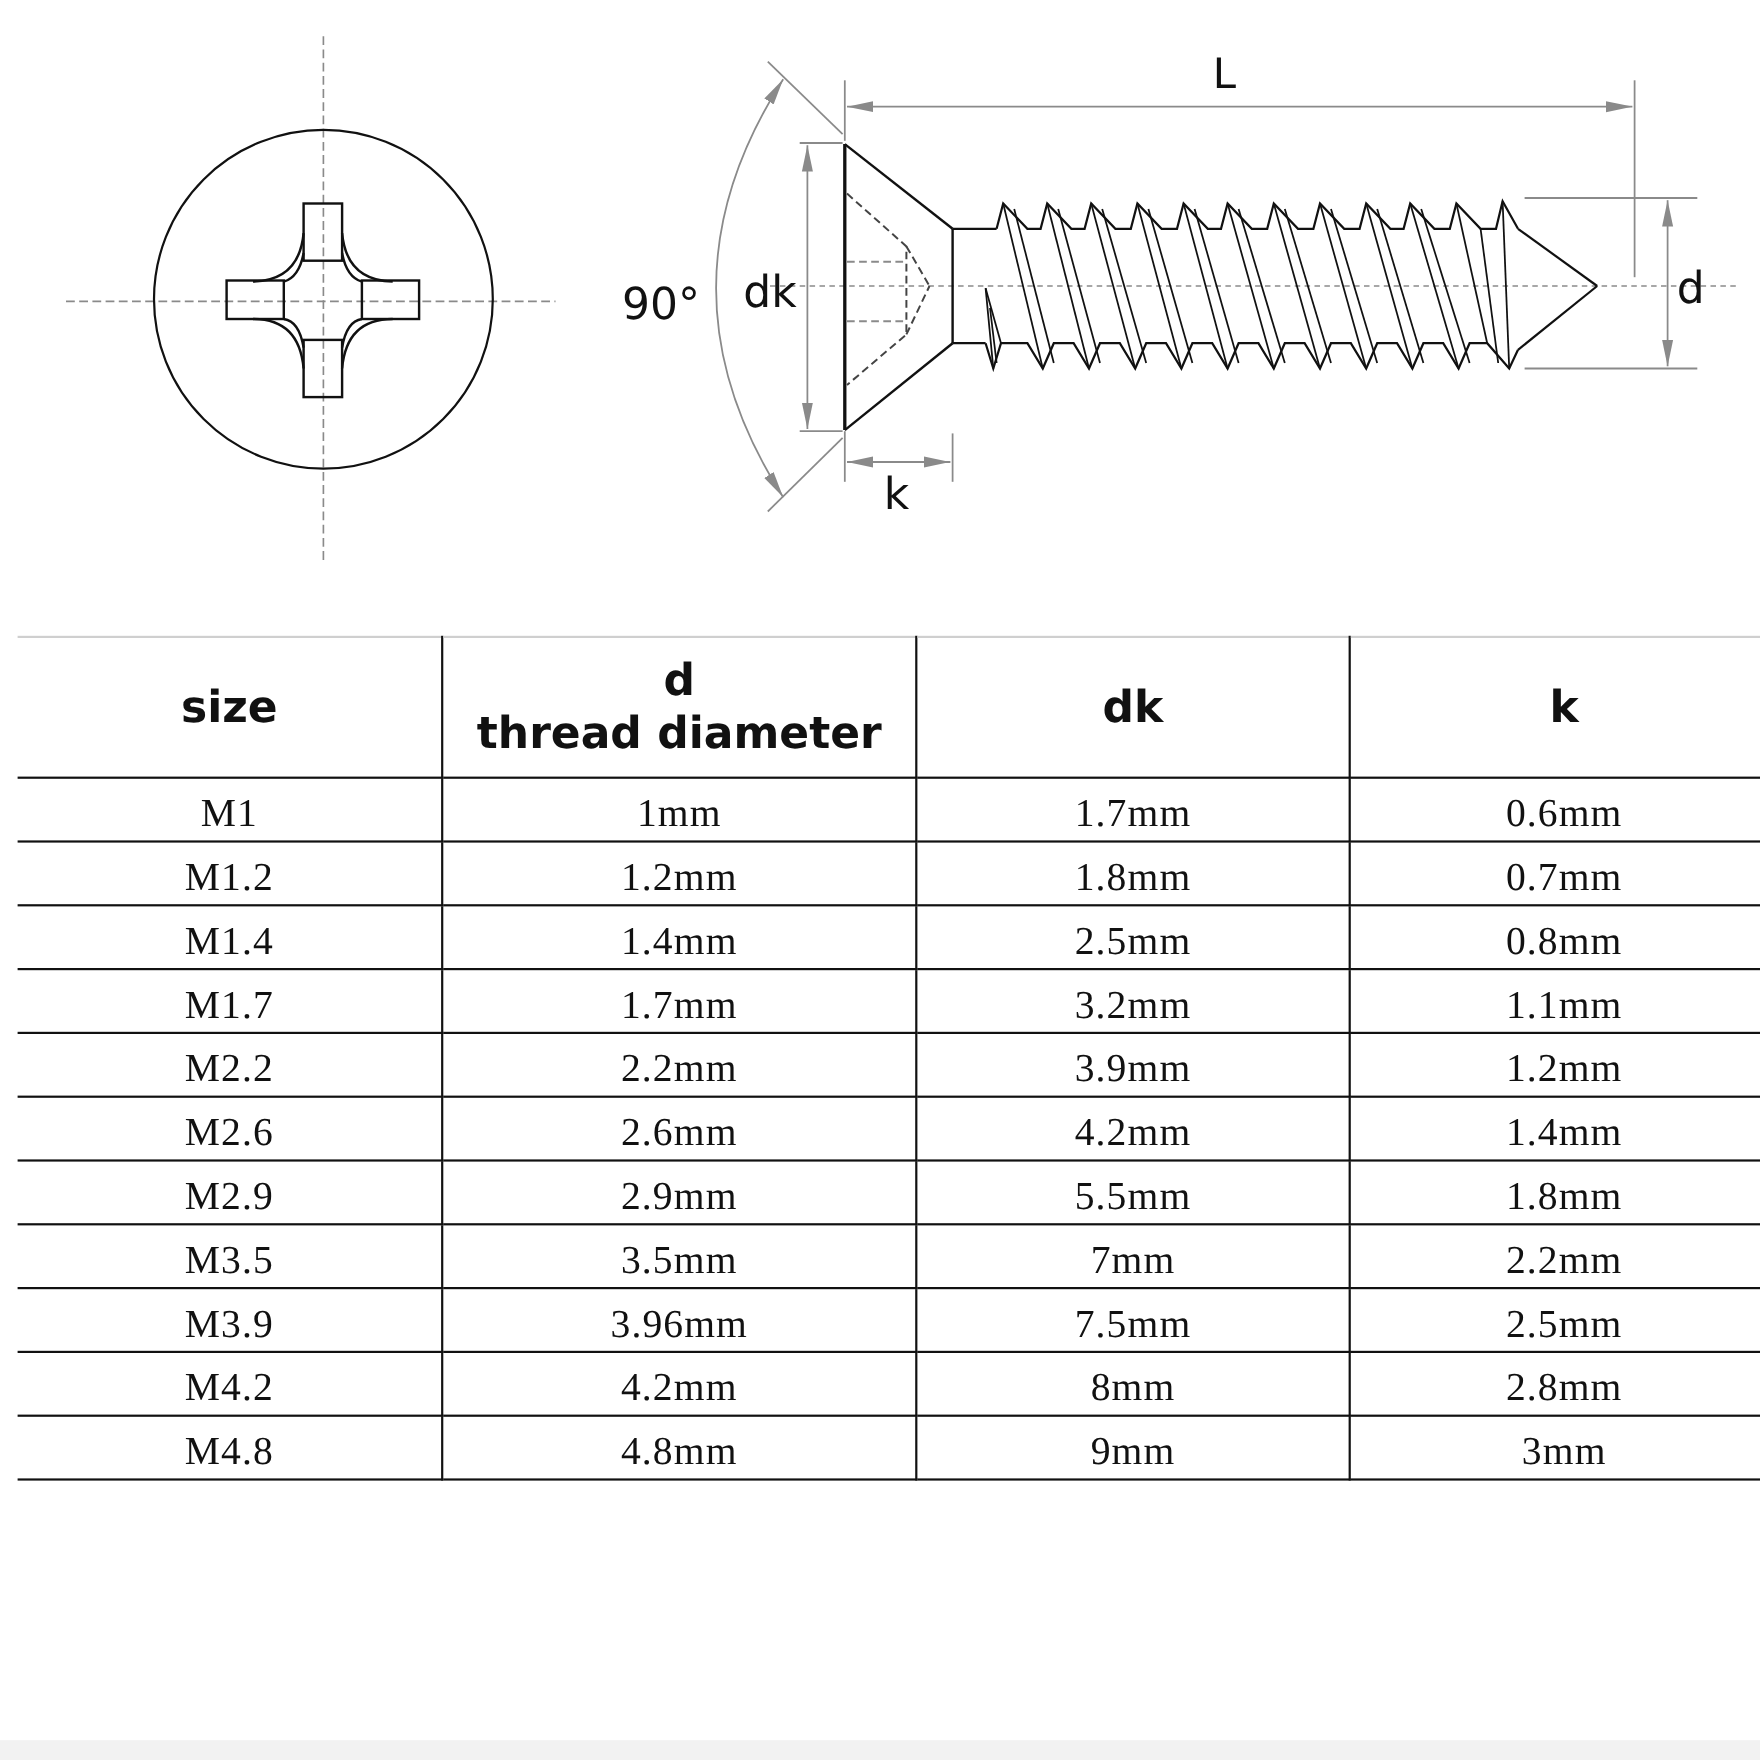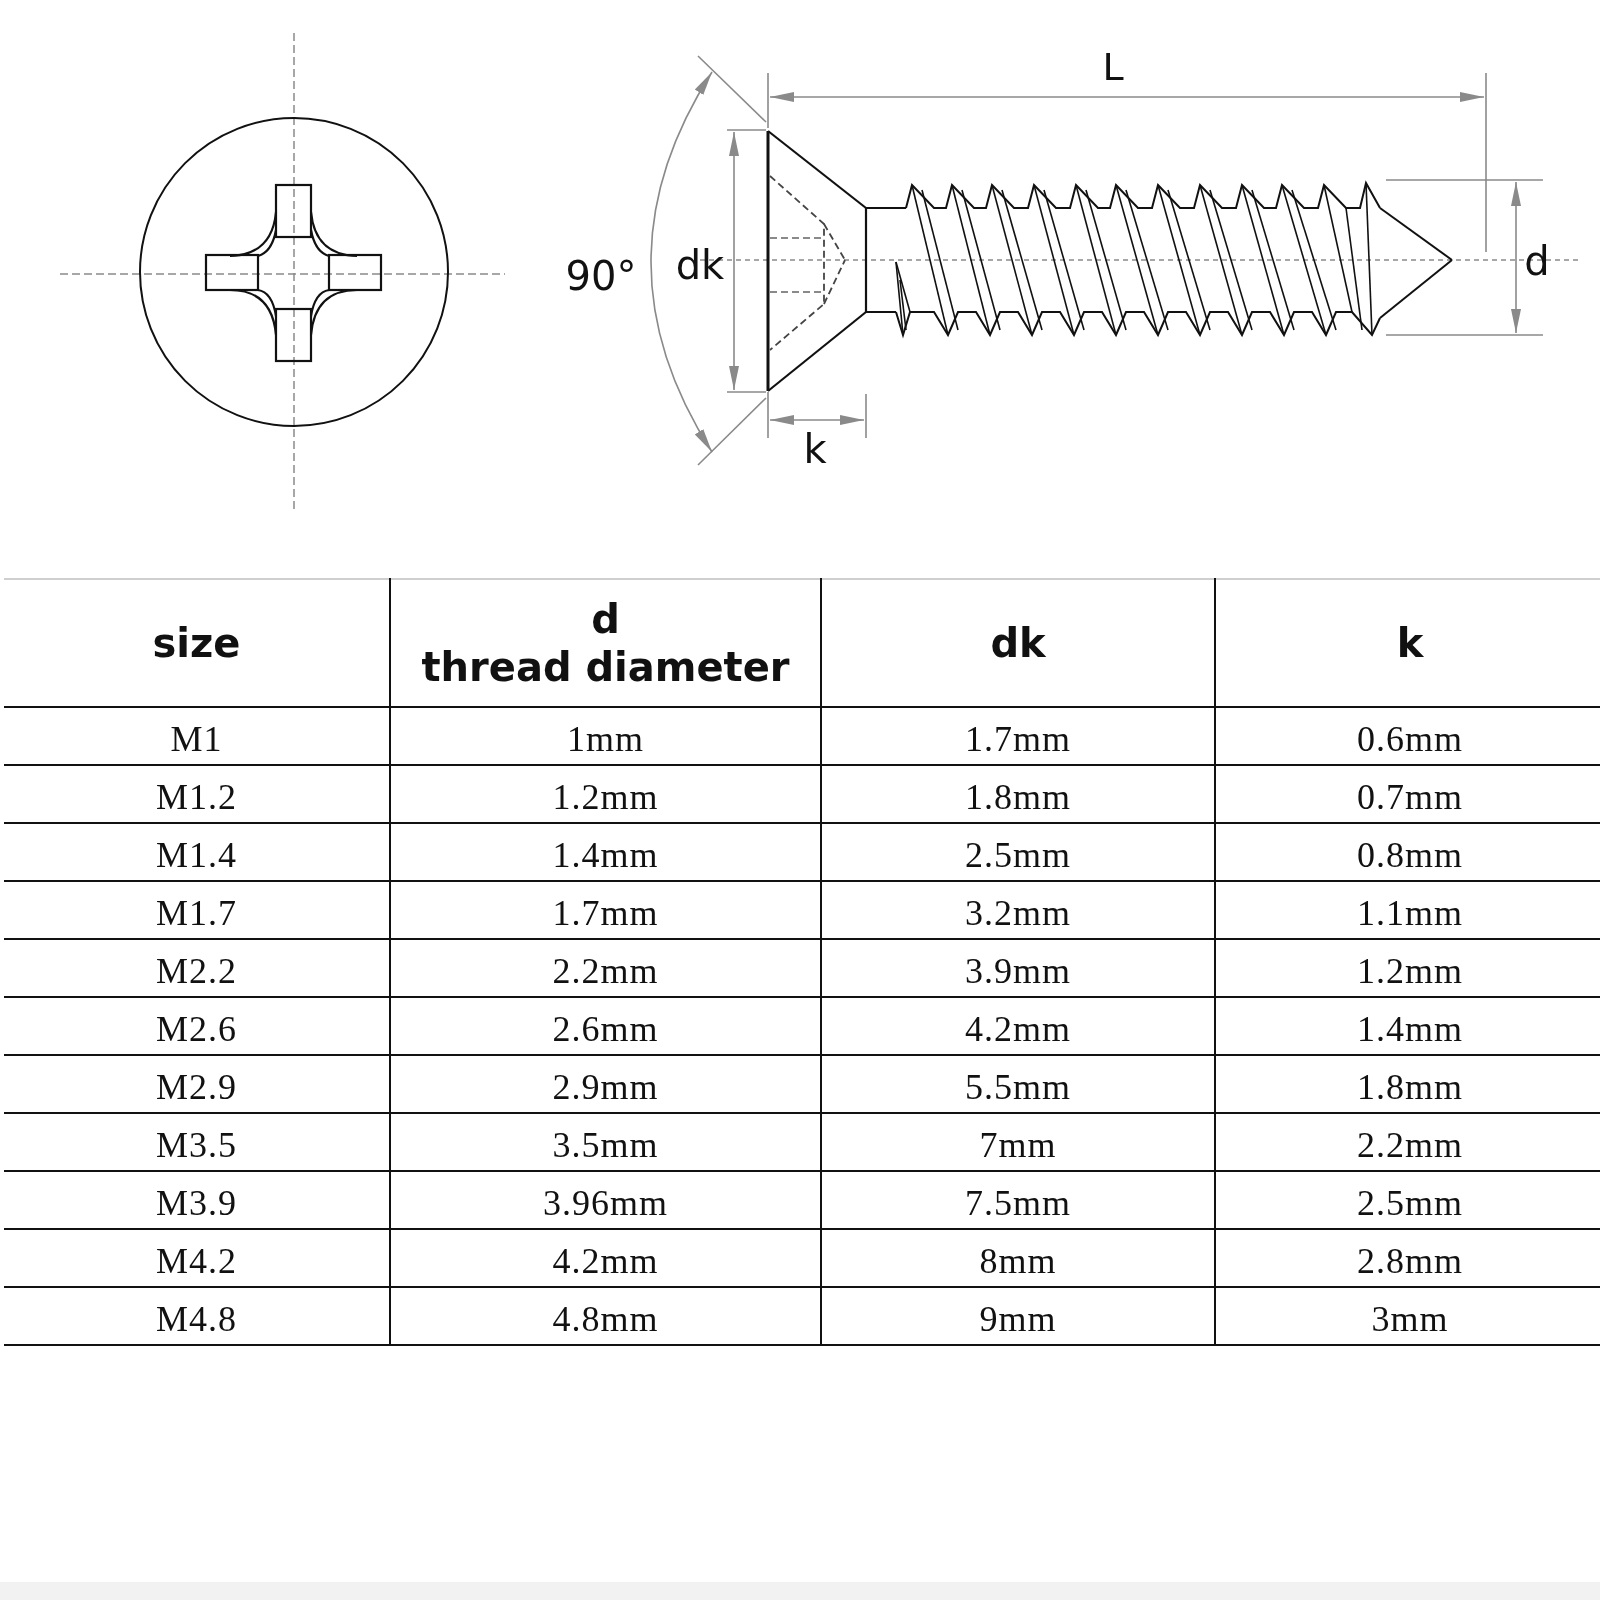--- a/index.html
+++ b/index.html
@@ -1,19 +1,19 @@
 <!DOCTYPE html>
 <html><head>
 <meta charset="utf-8">
 <style>
   html, body { margin: 0; padding: 0; background: #ffffff; }
   body { width: 1600px; height: 1600px; position: relative; overflow: hidden; font-family: "DejaVu Sans", sans-serif; }
   #diagram { position: absolute; left: 0; top: 0; width: 1600px; height: 560px; }
   .lbl { font-family: "DejaVu Sans", sans-serif; fill: #111; }
-  #spec-table-wrap { position: absolute; left: 4px; top: 578px; width: 1524px; }
+  #spec-table-wrap { position: absolute; left: 16px; top: 578px; width: 1524px; }
   table#spec-table { border-collapse: collapse; width: 1600px; table-layout: fixed; }
   #spec-table th, #spec-table td { border: 2px solid #111; text-align: center; vertical-align: middle; padding: 0; color: #111; }
   #spec-table tr > :first-child { border-left: none; }
   #spec-table tr > :last-child { border-right: none; }
   #spec-table thead th { border-top: 2px solid #cfcfcf; height: 126px; font-family: "DejaVu Sans", sans-serif; font-weight: bold; font-size: 40px; line-height: 48px; }
   #spec-table tbody td { height: 58px; font-family: Liberation Serif, serif; font-size: 36px; letter-spacing: 1px; padding-top: 6px; box-sizing: border-box; }
   .col-size { width: 386px; } .col-d { width: 431px; } .col-dk { width: 394px; } .col-k { width: 389px; }
   .head-sub { display: block; }
   #bottom-strip { position: absolute; left: 0; top: 1582px; width: 1600px; height: 18px; background: #f2f2f2; }
 </style>

